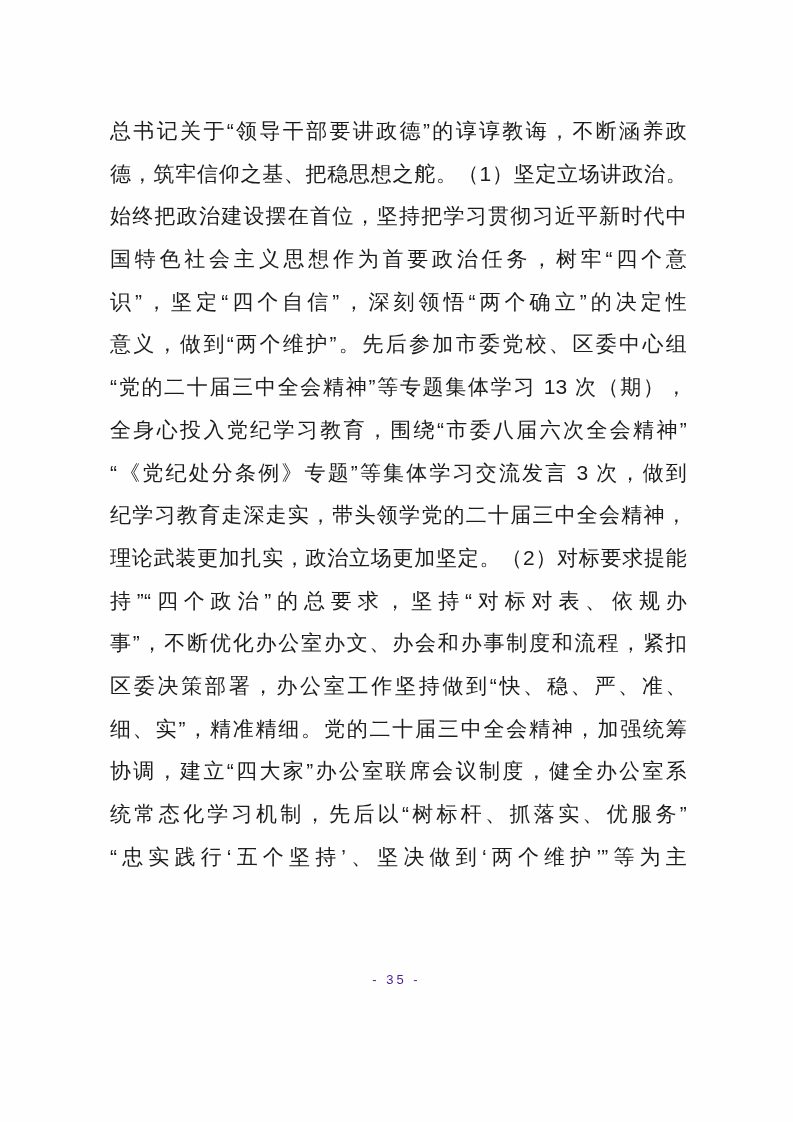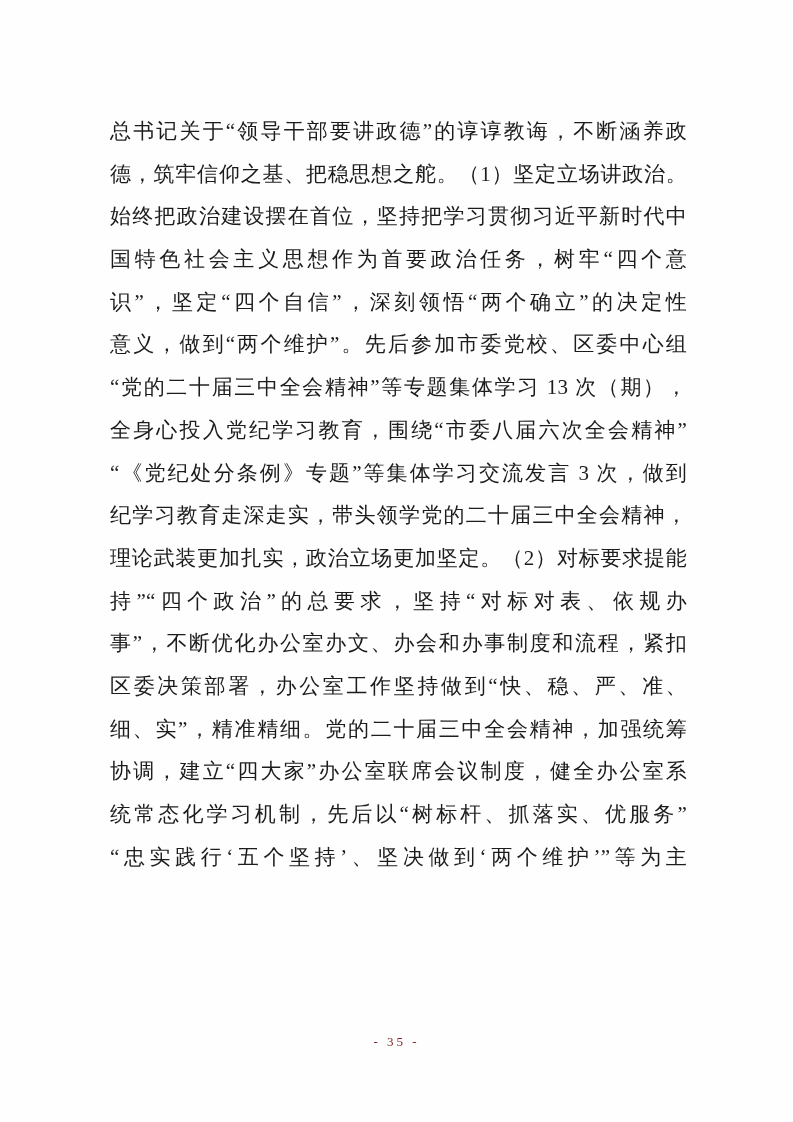--- a/index.html
+++ b/index.html
@@ -5,21 +5,21 @@
   html, body {
     margin: 0;
     padding: 0;
     background: #ffffff;
   }
   .page {
     position: relative;
     width: 793px;
     height: 1122px;
     background: #fefefe;
-    font-family: Liberation Serif, serif;
+    font-family: Liberation Sans, sans-serif;
     color: #1c1c1c;
     overflow: hidden;
   }
   .text-block {
     position: absolute;
     left: 110px;
     top: 110px;
     width: 577px;
   }
   .text-block .line {
@@ -29,27 +29,27 @@
     font-size: 21px;
     text-align: justify;
     text-align-last: justify;
     -moz-text-align-last: justify;
     letter-spacing: 0.2px;
     white-space: normal;
     overflow: hidden;
   }
   .page-number {
     position: absolute;
-    top: 1034px;
+    top: 972px;
     left: 0;
     width: 100%;
     text-align: center;
     font-size: 13px;
     letter-spacing: 3px;
-    color: #7f1d1d;
+    color: #4c1d95;
   }
 </style>
 </head>
 <body>
 
 <div class="page">
   <div class="text-block">
       <div class="line">总书记关于“领导干部要讲政德”的谆谆教诲，不断涵养政</div>
       <div class="line">德，筑牢信仰之基、把稳思想之舵。（1）坚定立场讲政治。</div>
       <div class="line">始终把政治建设摆在首位，坚持把学习贯彻习近平新时代中</div>

